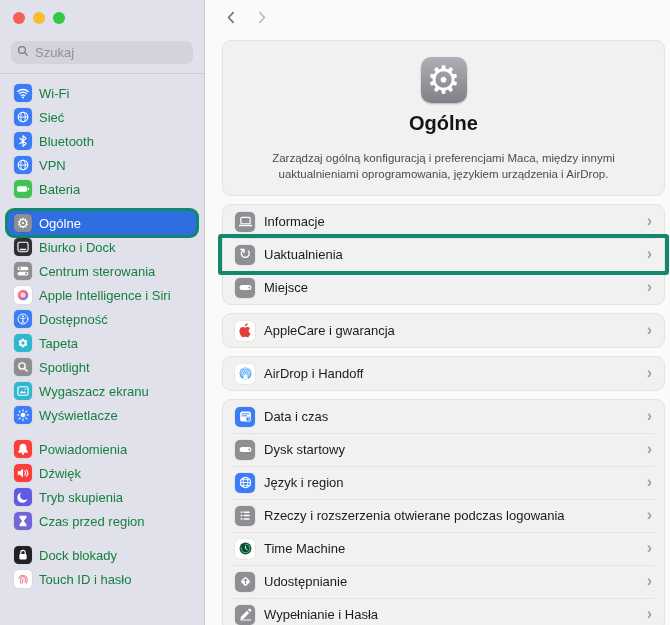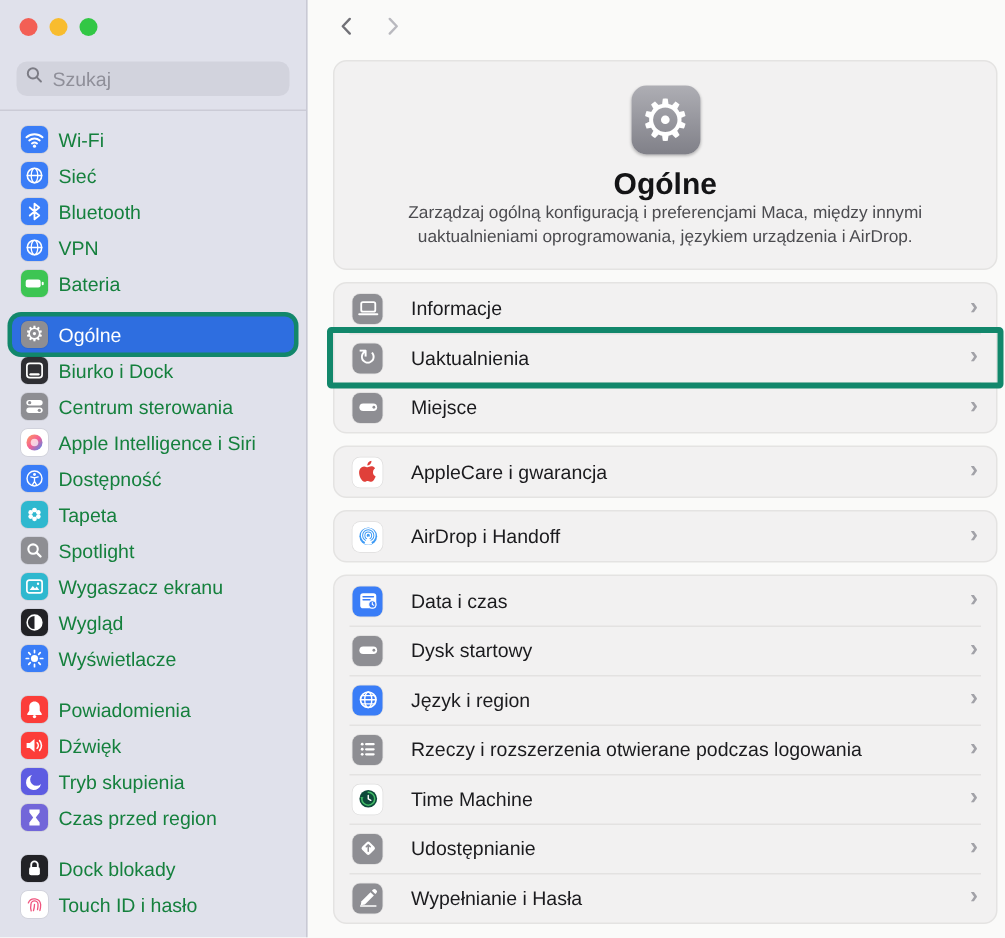--- a/index.html
+++ b/index.html
@@ -66,25 +66,25 @@
   .hero{text-align:center;padding:16px 12px 13px;}
   .hero-icon{
     width:46px;height:46px;border-radius:10px;margin:0 auto;
     background:linear-gradient(180deg,#aeaeb4 0%,#808088 100%);
     display:flex;align-items:center;justify-content:center;
     color:#fff;font-size:38px;box-shadow:0 1px 2px rgba(0,0,0,.25);
   }
   .hero-title{font-size:20px;font-weight:bold;color:#141416;margin-top:9px;}
   .hero-desc{
     font-size:11.5px;color:#4c4c50;line-height:15.5px;
-    margin:0 auto 0;max-width:432px;
+    margin:16px auto 0;max-width:432px;
   }
 
   .row{
-    display:flex;align-items:center;gap:19px;height:33px;
+    display:flex;align-items:center;gap:9px;height:33px;
     padding:0 12px;position:relative;justify-content:flex-end;
   }
   .row:not(:first-child)::before{
     content:"";position:absolute;top:0;left:10px;right:10px;height:1px;background:#e3e2e1;
   }
   .row.hl::after{
     content:"";position:absolute;top:-4px;bottom:-4px;left:-5px;right:-5px;
     border:4px solid var(--hl,#12876b);border-radius:3px;
     pointer-events:none;z-index:3;
   }
@@ -255,29 +255,20 @@
             <span class="side-icon" style="background: rgb(47, 184, 207);">
               <svg viewBox="0 0 16 16" xmlns="http://www.w3.org/2000/svg">
                 <rect x="2.2" y="3.1" width="11.6" height="9.8" rx="1.8" stroke="#fff" fill="none" stroke-linecap="round" stroke-linejoin="round" stroke-width="1.3"></rect>
                 <path d="M4.3 10.6l2.4-3 1.7 1.9 1.3-1.5 1.9 2.6z" fill="#fff"></path>
                 <circle cx="10.7" cy="5.9" r="0.9" fill="#fff"></circle>
               </svg>
             </span>
             <span class="side-label">Wygaszacz ekranu</span>
           </div>
           <div class="side-item">
-            <span class="side-icon" style="background: rgb(34, 34, 38);">
-              <svg viewBox="0 0 16 16" xmlns="http://www.w3.org/2000/svg">
-                <circle cx="8" cy="8" r="5.6" stroke="#fff" fill="none" stroke-linecap="round" stroke-linejoin="round" stroke-width="1.2"></circle>
-                <path d="M8 2.4a5.6 5.6 0 0 1 0 11.2z" fill="#fff"></path>
-              </svg>
-            </span>
-            <span class="side-label">Wygląd</span>
-          </div>
-          <div class="side-item">
             <span class="side-icon" style="background: rgb(58, 125, 247);">
               <svg viewBox="0 0 16 16" xmlns="http://www.w3.org/2000/svg">
                 <circle cx="8" cy="8" r="2.7" fill="#fff"></circle>
                 <g stroke="#fff" fill="none" stroke-linecap="round" stroke-linejoin="round" stroke-width="1.3">
                   <path d="M8 1.7v1.8M8 12.5v1.8M1.7 8h1.8M12.5 8h1.8M3.6 3.6l1.2 1.2M11.2 11.2l1.2 1.2M12.4 3.6l-1.2 1.2M4.8 11.2l-1.2 1.2"></path>
                 </g>
               </svg>
             </span>
             <span class="side-label">Wyświetlacze</span>
           </div>

